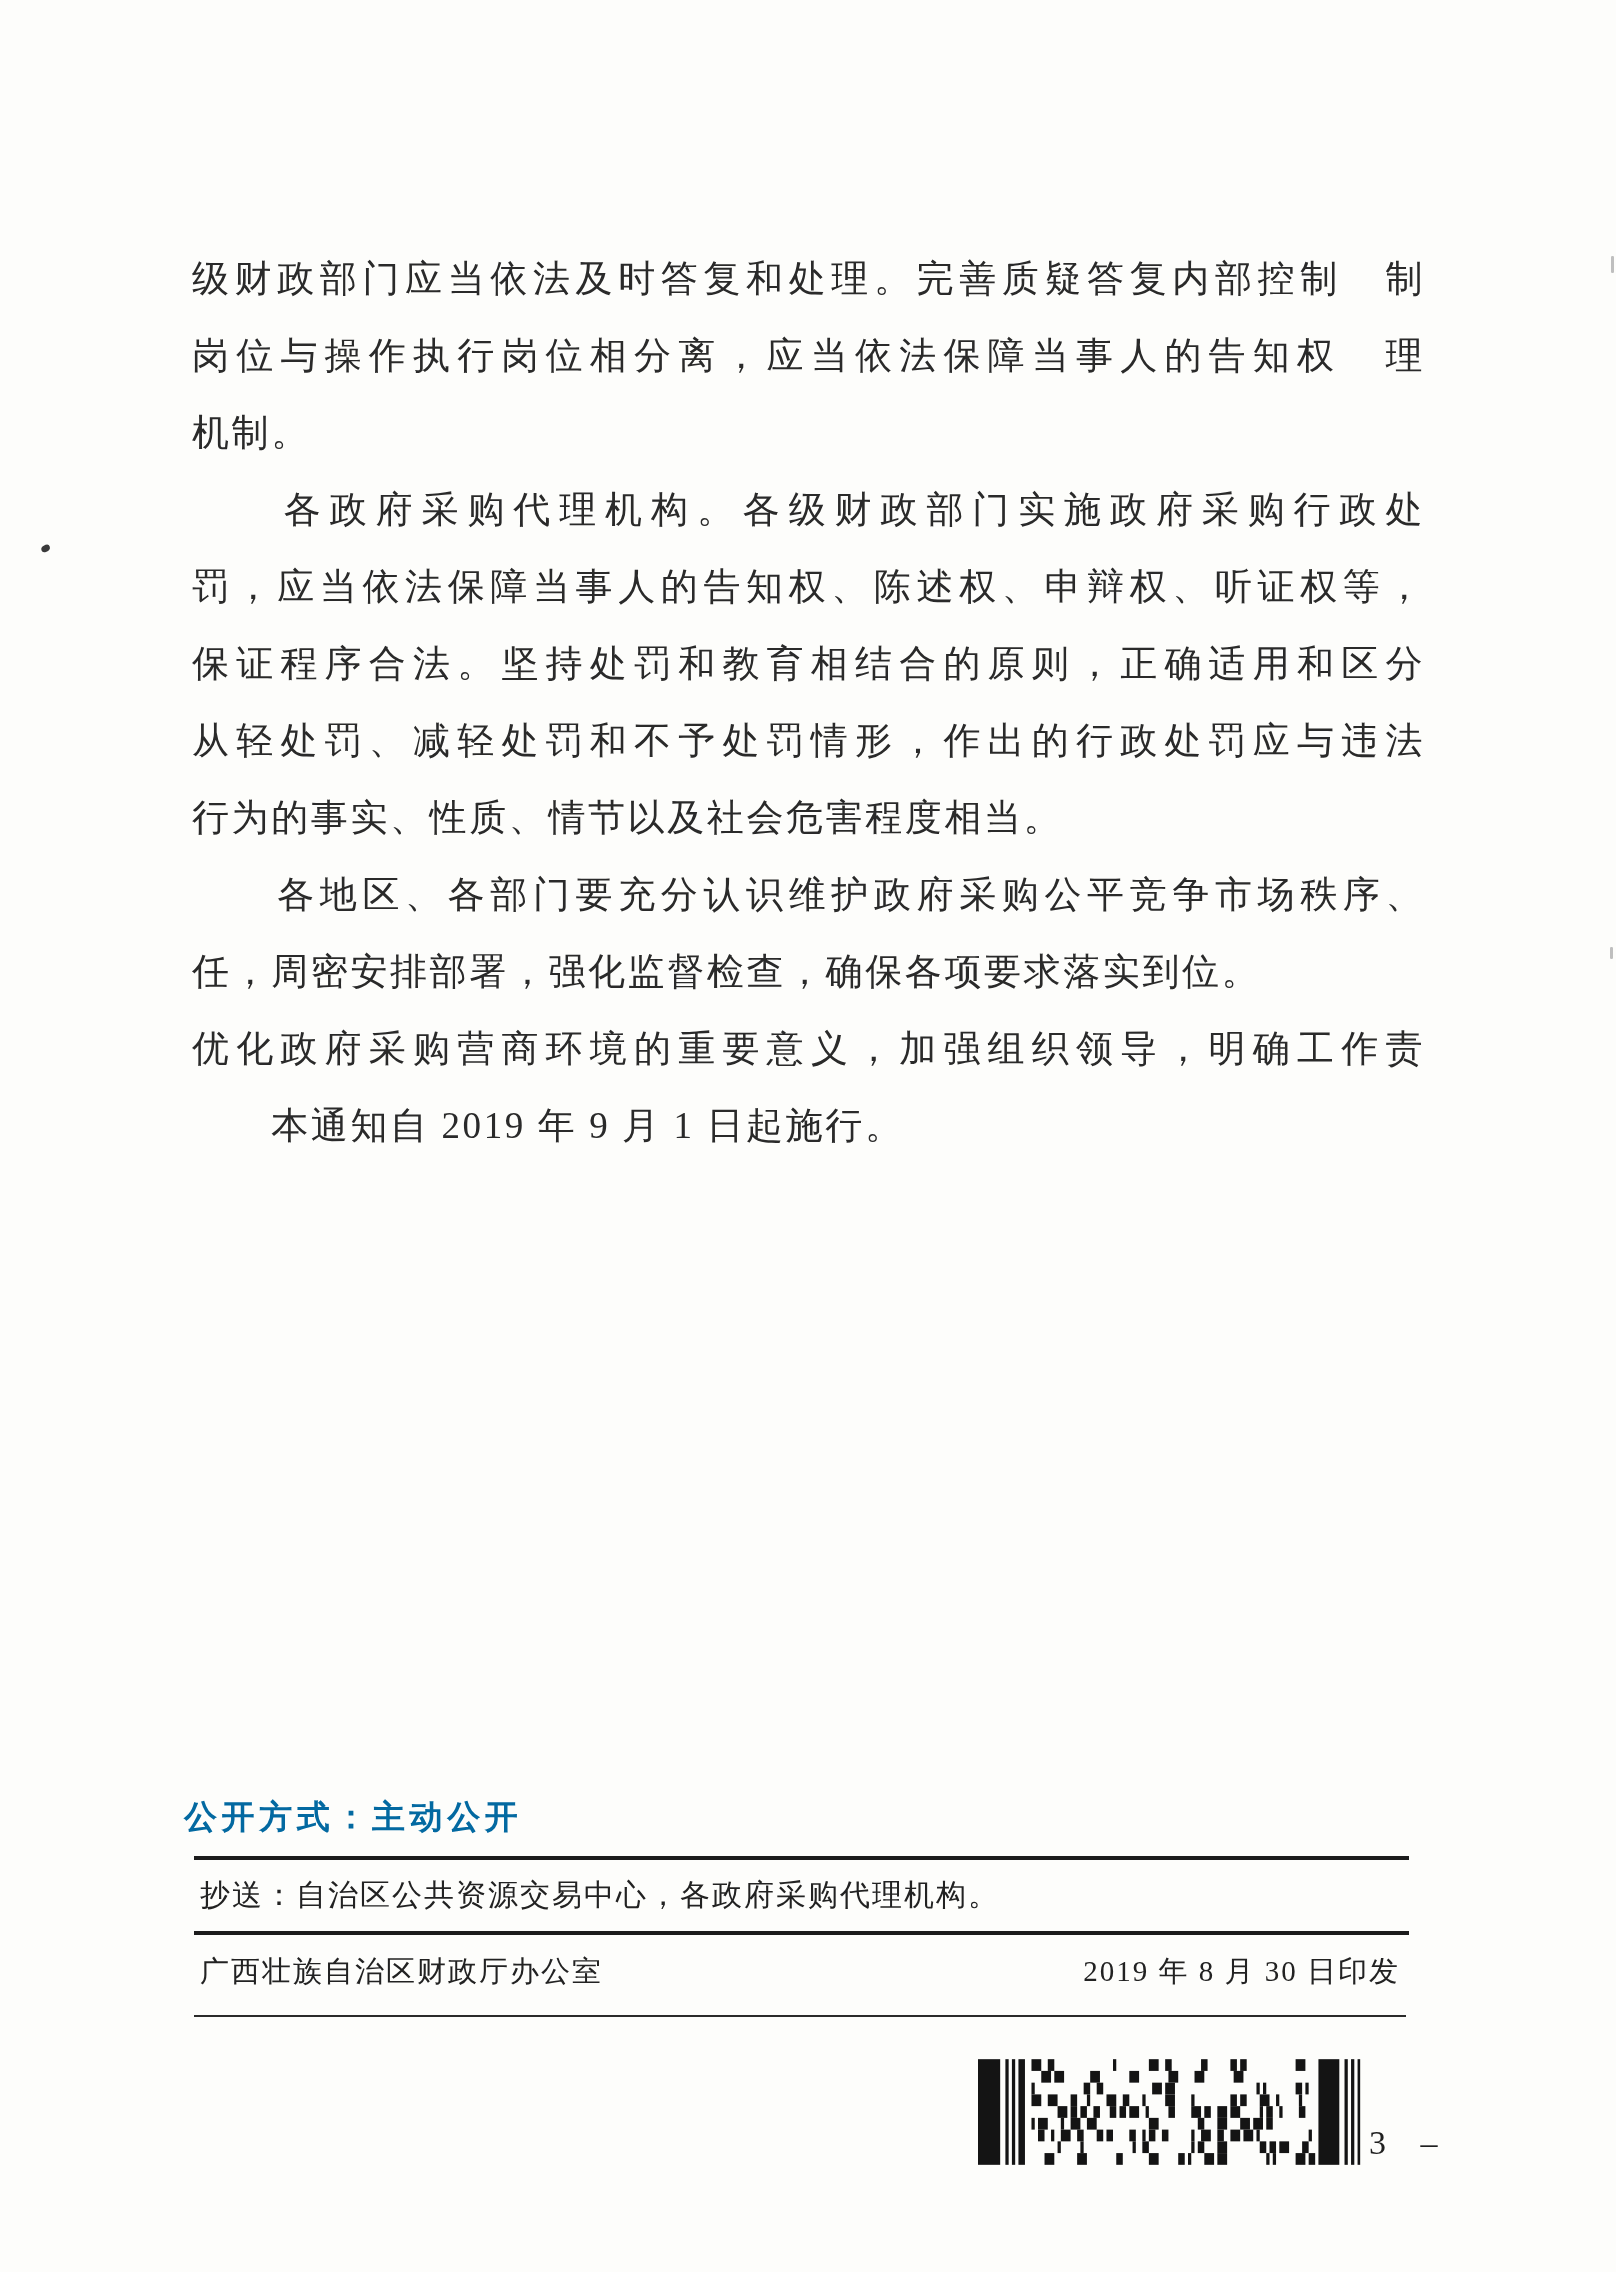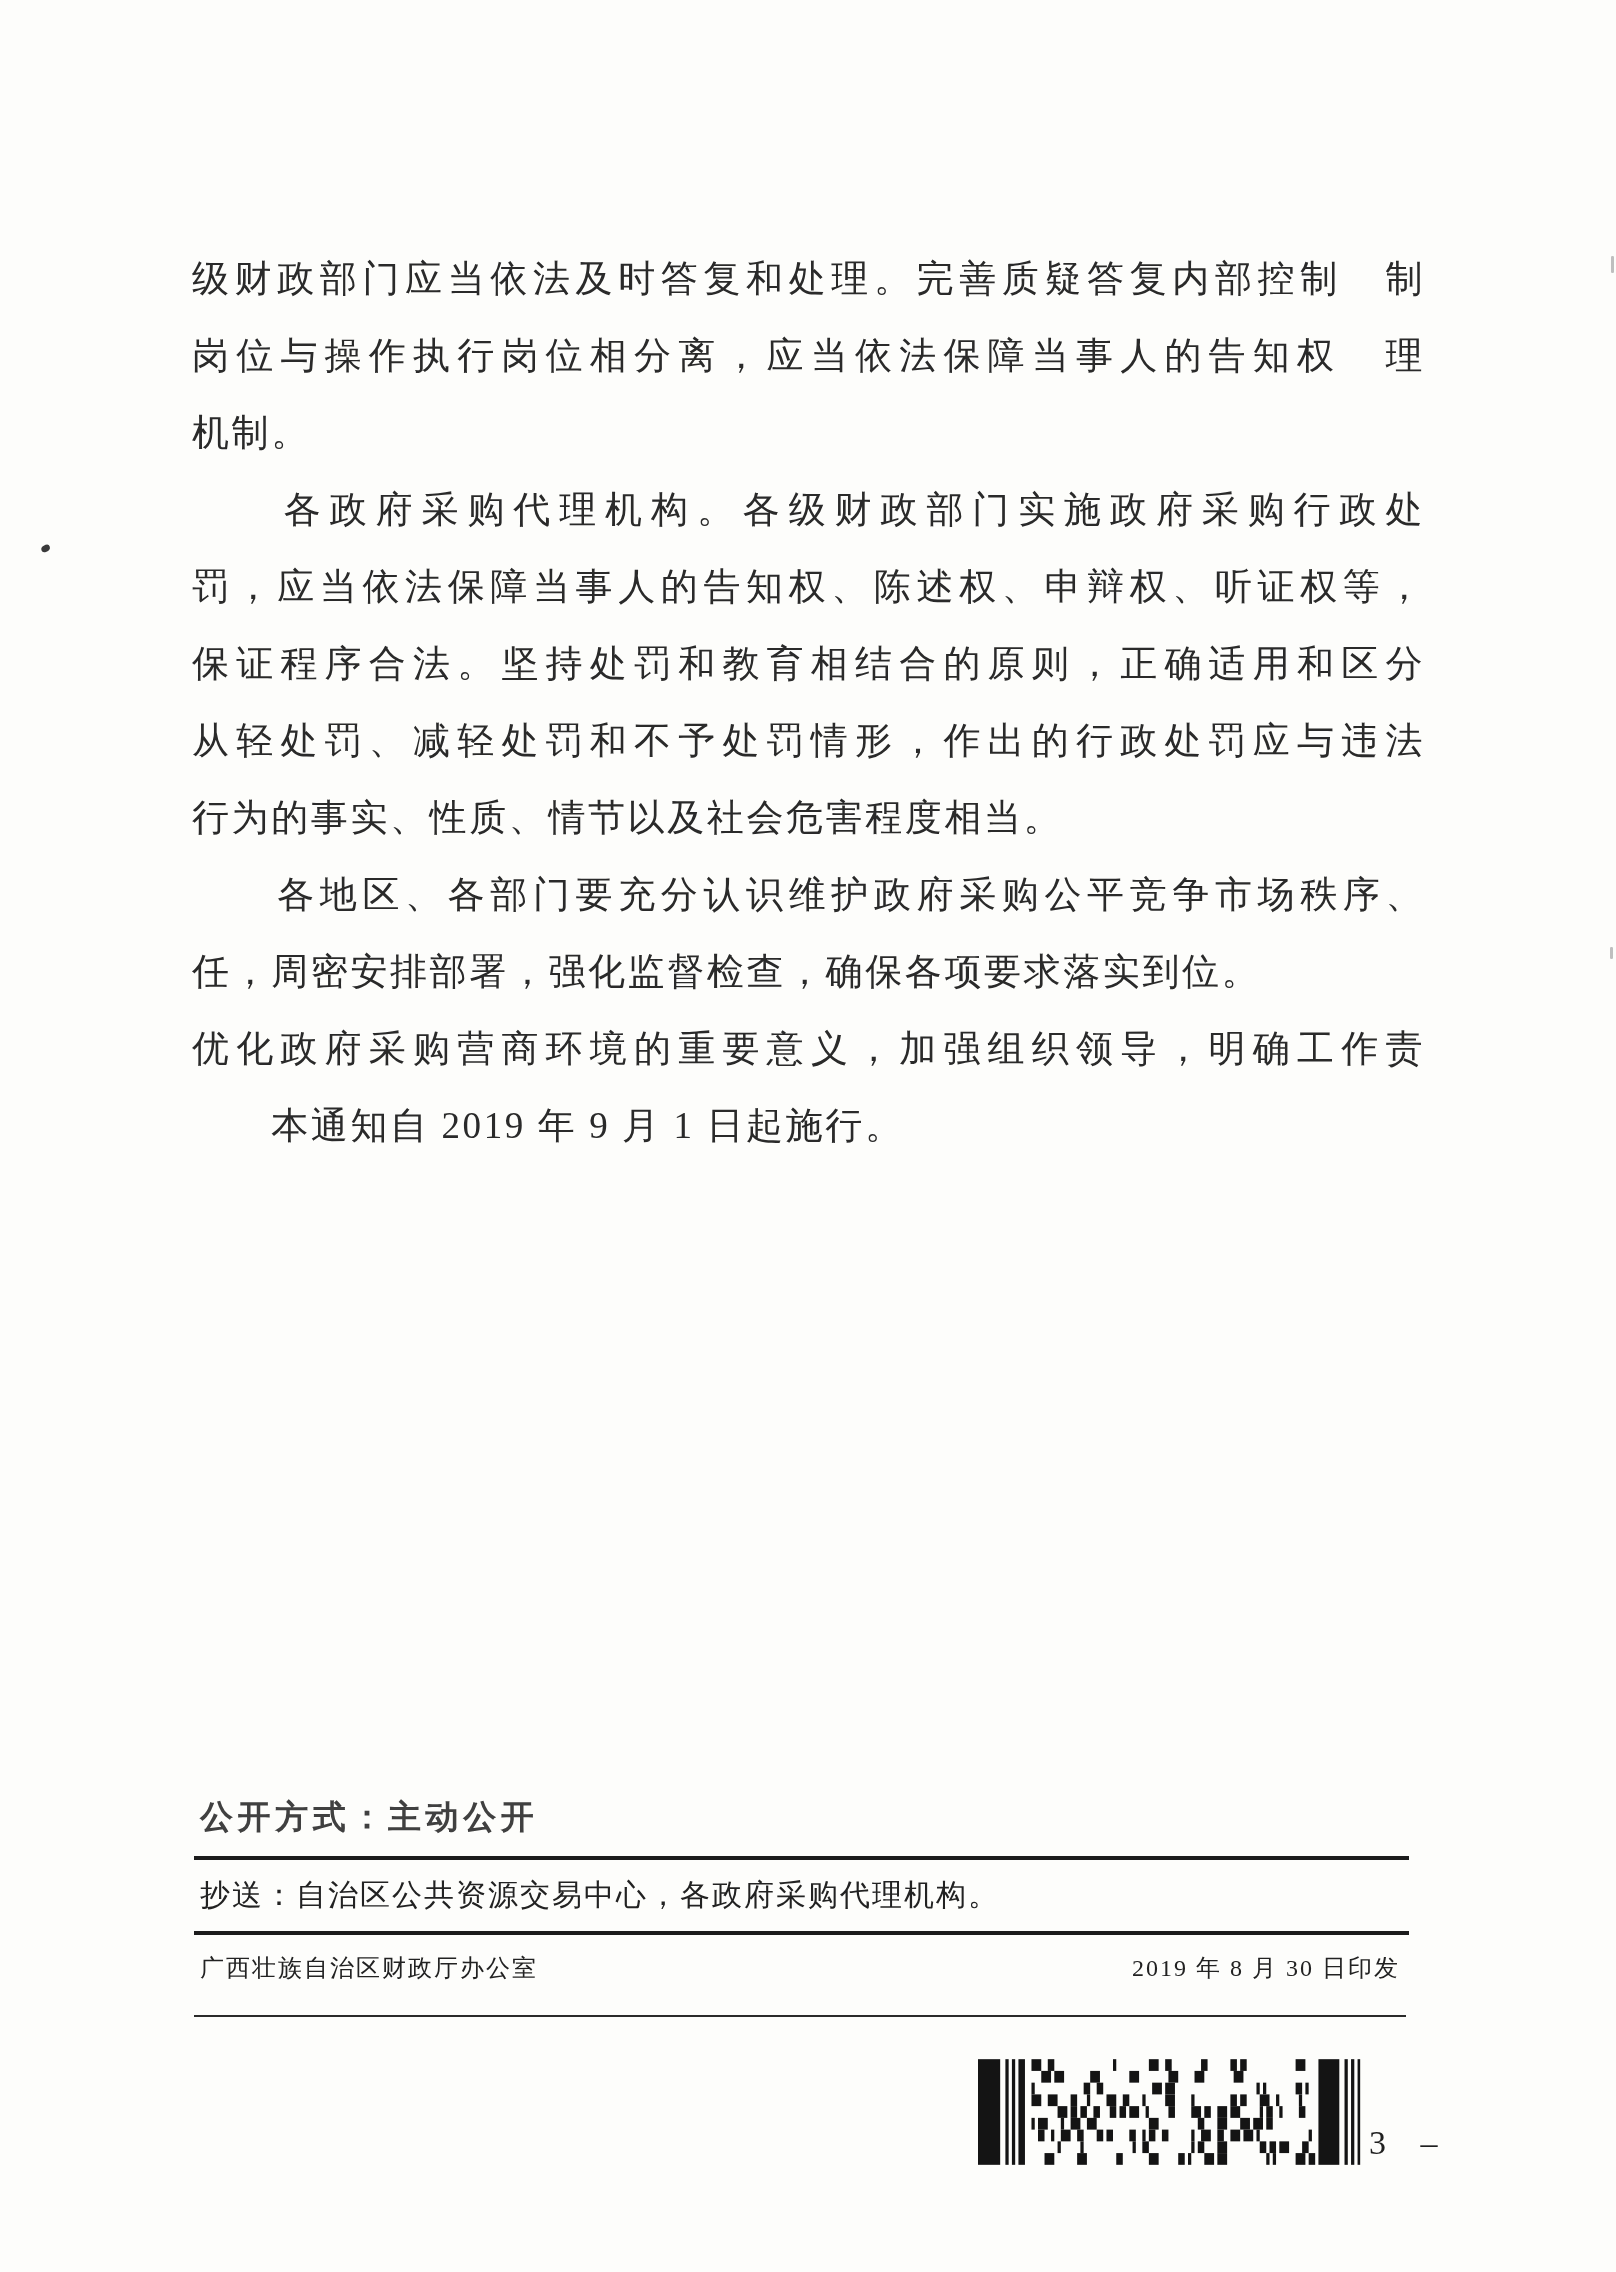--- a/index.html
+++ b/index.html
@@ -12,36 +12,36 @@
   
   #body-text{position:absolute;left:192px;top:240px;width:1233px;}
   .tline{
     font-size:37px;letter-spacing:2.6px;line-height:77px;height:77px;
     text-align:justify;text-align-last:justify;text-justify:inter-ideograph;
     color:#2a2a2a;
   }
   .tline.last{text-align-last:left;}
   
   .pub{
-    position:absolute;left:200px;top:1795px;
+    position:absolute;left:184px;top:1795px;
     font-family:"Liberation Sans", sans-serif;font-weight:bold;
-    font-size:33px;letter-spacing:4.6px;color:#404040;
+    font-size:33px;letter-spacing:4.6px;color:#0369a1;
   }
   .rule{position:absolute;left:194px;width:1215px;background:#1c1c1c;}
   #rule1{top:1856px;height:3.9px;}
   #rule2{top:1931px;height:3.9px;}
   #rule3{top:2015px;height:2px;width:1212px;background:#2a2a2a;}
   .cc{
     position:absolute;left:200px;top:1875px;width:1200px;
     font-size:30px;letter-spacing:2px;color:#222;
   }
   .issuer-row{
     position:absolute;left:200px;top:1952px;width:1200px;
     display:flex;justify-content:space-between;
-    font-size:24px;letter-spacing:2px;color:#222;text-align:center;
+    font-size:29px;letter-spacing:2px;color:#222;text-align:center;
   }
   
   .barcode{position:absolute;left:978px;top:2059px;width:390px;height:106px;}
   .barcode svg{display:block;width:390px;height:106px;}
   .barcode rect{fill:#141414;}
   .page-num{
     position:absolute;left:1369px;top:2124px;
     font-size:34px;letter-spacing:13px;color:#1f1f1f;
     font-family:"Liberation Serif", serif;
   }

